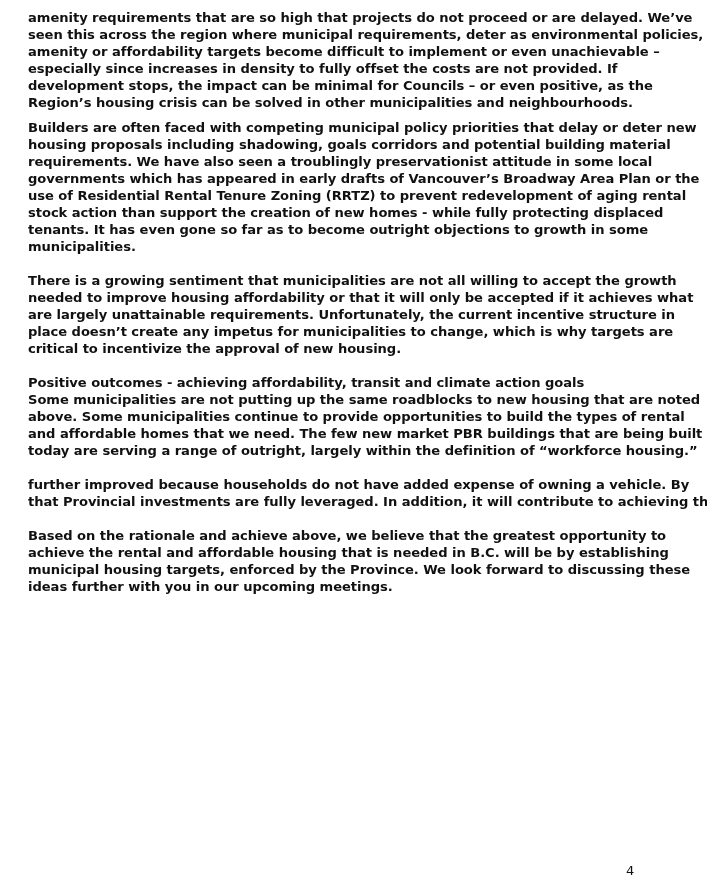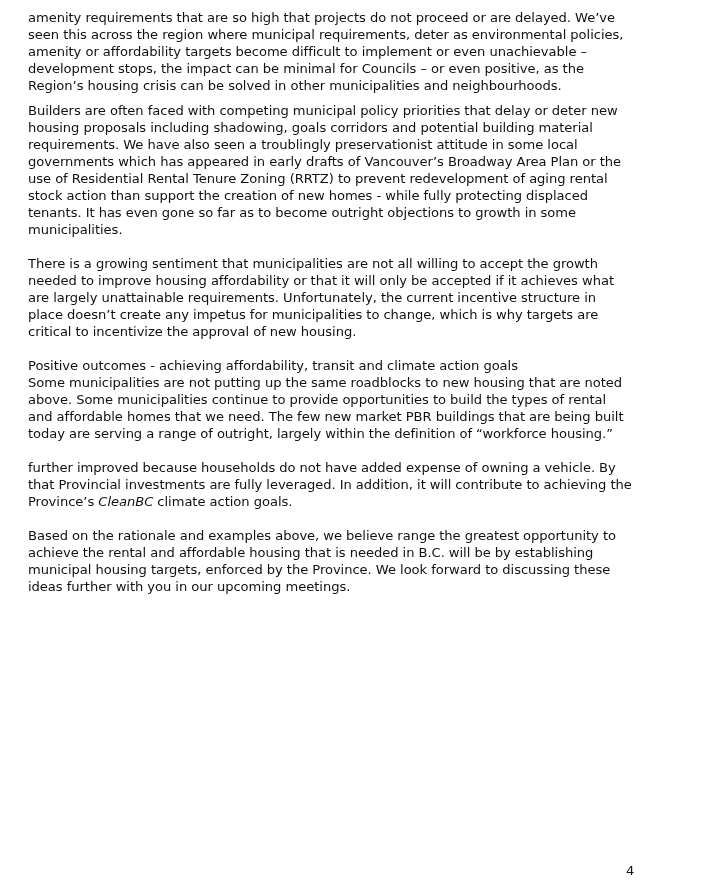--- a/index.html
+++ b/index.html
@@ -24,25 +24,26 @@
     .para {
       margin: 0;
     }
     .line {
       display: block;
       font-size: 13.1px;
       line-height: 17px;
       height: 17px;
       white-space: nowrap;
       letter-spacing: -0.05px;
+      font-weight: bold;
     }
     .gap-small { height: 8px; }
     .gap-blank { height: 17px; }
     .heading {
-      font-weight: normal;
+      font-weight: bold;
     }
     .ital { font-style: italic; }
     .page-number {
       position: absolute;
       left: 626px;
       top: 862px;
       font-size: 13px;
       line-height: 17px;
       font-family: "DejaVu Sans", sans-serif;
       color: #111111;
@@ -50,20 +51,21 @@
   </style>
 </head>
 <body>
 
 <div class="page">
 
   <div class="para">
     <span class="line">amenity requirements that are so high that projects do not proceed or are delayed. We’ve</span>
     <span class="line">seen this across the region where municipal requirements, deter as environmental policies,</span>
     <span class="line">amenity or affordability targets become difficult to implement or even unachievable –</span>
+    <span class="line">especially since increases in density to fully offset the costs are not provided. If</span>
     <span class="line">development stops, the impact can be minimal for Councils – or even positive, as the</span>
     <span class="line">Region’s housing crisis can be solved in other municipalities and neighbourhoods.</span>
   </div>
 
   <div class="gap-small"></div>
 
   <div class="para">
     <span class="line">Builders are often faced with competing municipal policy priorities that delay or deter new</span>
     <span class="line">housing proposals including shadowing, goals corridors and potential building material</span>
     <span class="line">requirements. We have also seen a troublingly preservationist attitude in some local</span>
@@ -92,27 +94,26 @@
     <span class="line">above. Some municipalities continue to provide opportunities to build the types of rental</span>
     <span class="line">and affordable homes that we need. The few new market PBR buildings that are being built</span>
     <span class="line">today are serving a range of outright, largely within the definition of “workforce housing.”</span>
   </div>
 
   <div class="gap-blank"></div>
 
   <div class="para">
     <span class="line">further improved because households do not have added expense of owning a vehicle. By</span>
     <span class="line">that Provincial investments are fully leveraged. In addition, it will contribute to achieving the</span>
-    <span class="line"><span>Province’s </span><span class="ital">CleanBC</span><span> climate action goals.</span></span>
   </div>
 
   <div class="gap-blank"></div>
 
   <div class="para">
-    <span class="line">Based on the rationale and examples above, we believe range the greatest opportunity to</span>
+    <span class="line">Based on the rationale and achieve above, we believe that the greatest opportunity to</span>
     <span class="line">achieve the rental and affordable housing that is needed in B.C. will be by establishing</span>
     <span class="line">municipal housing targets, enforced by the Province. We look forward to discussing these</span>
     <span class="line">ideas further with you in our upcoming meetings.</span>
   </div>
 
 </div>
 
 <div class="page-number">4</div>
 
 </body></html>

